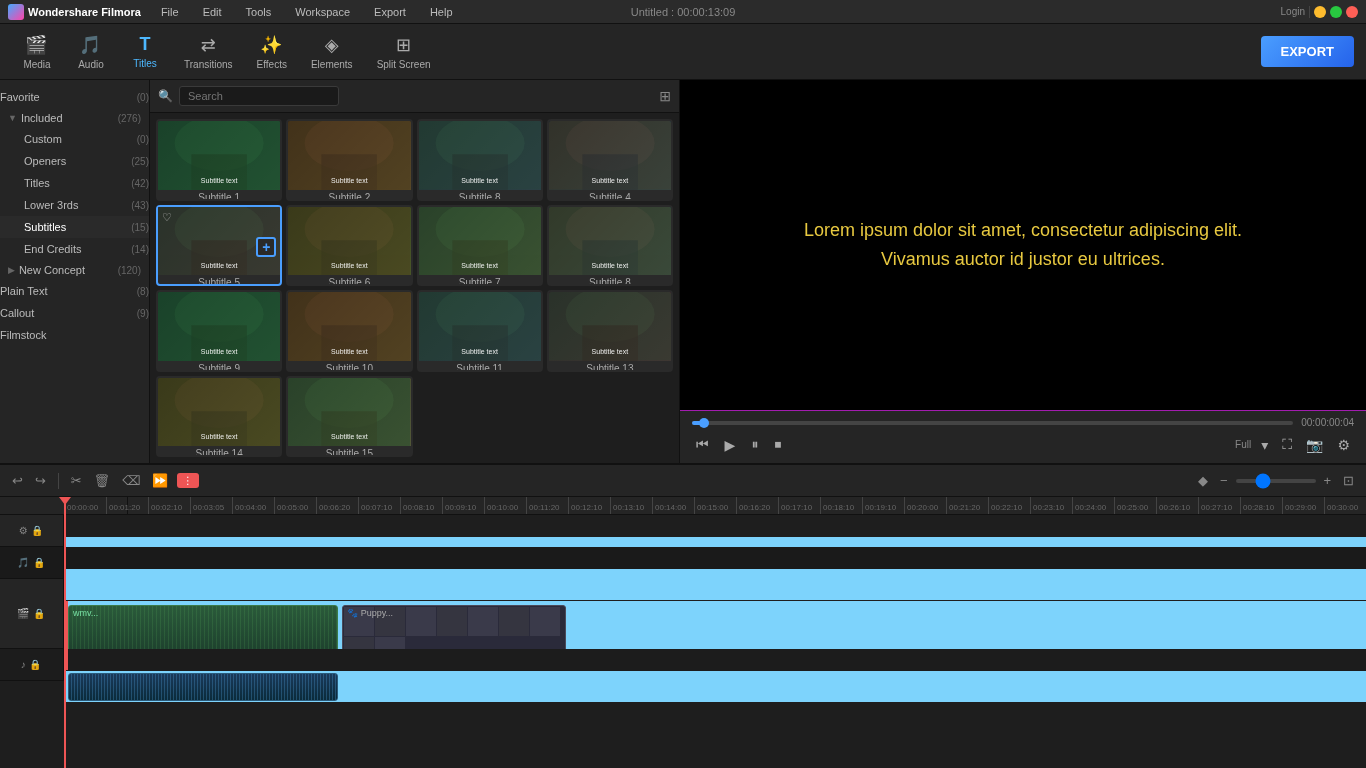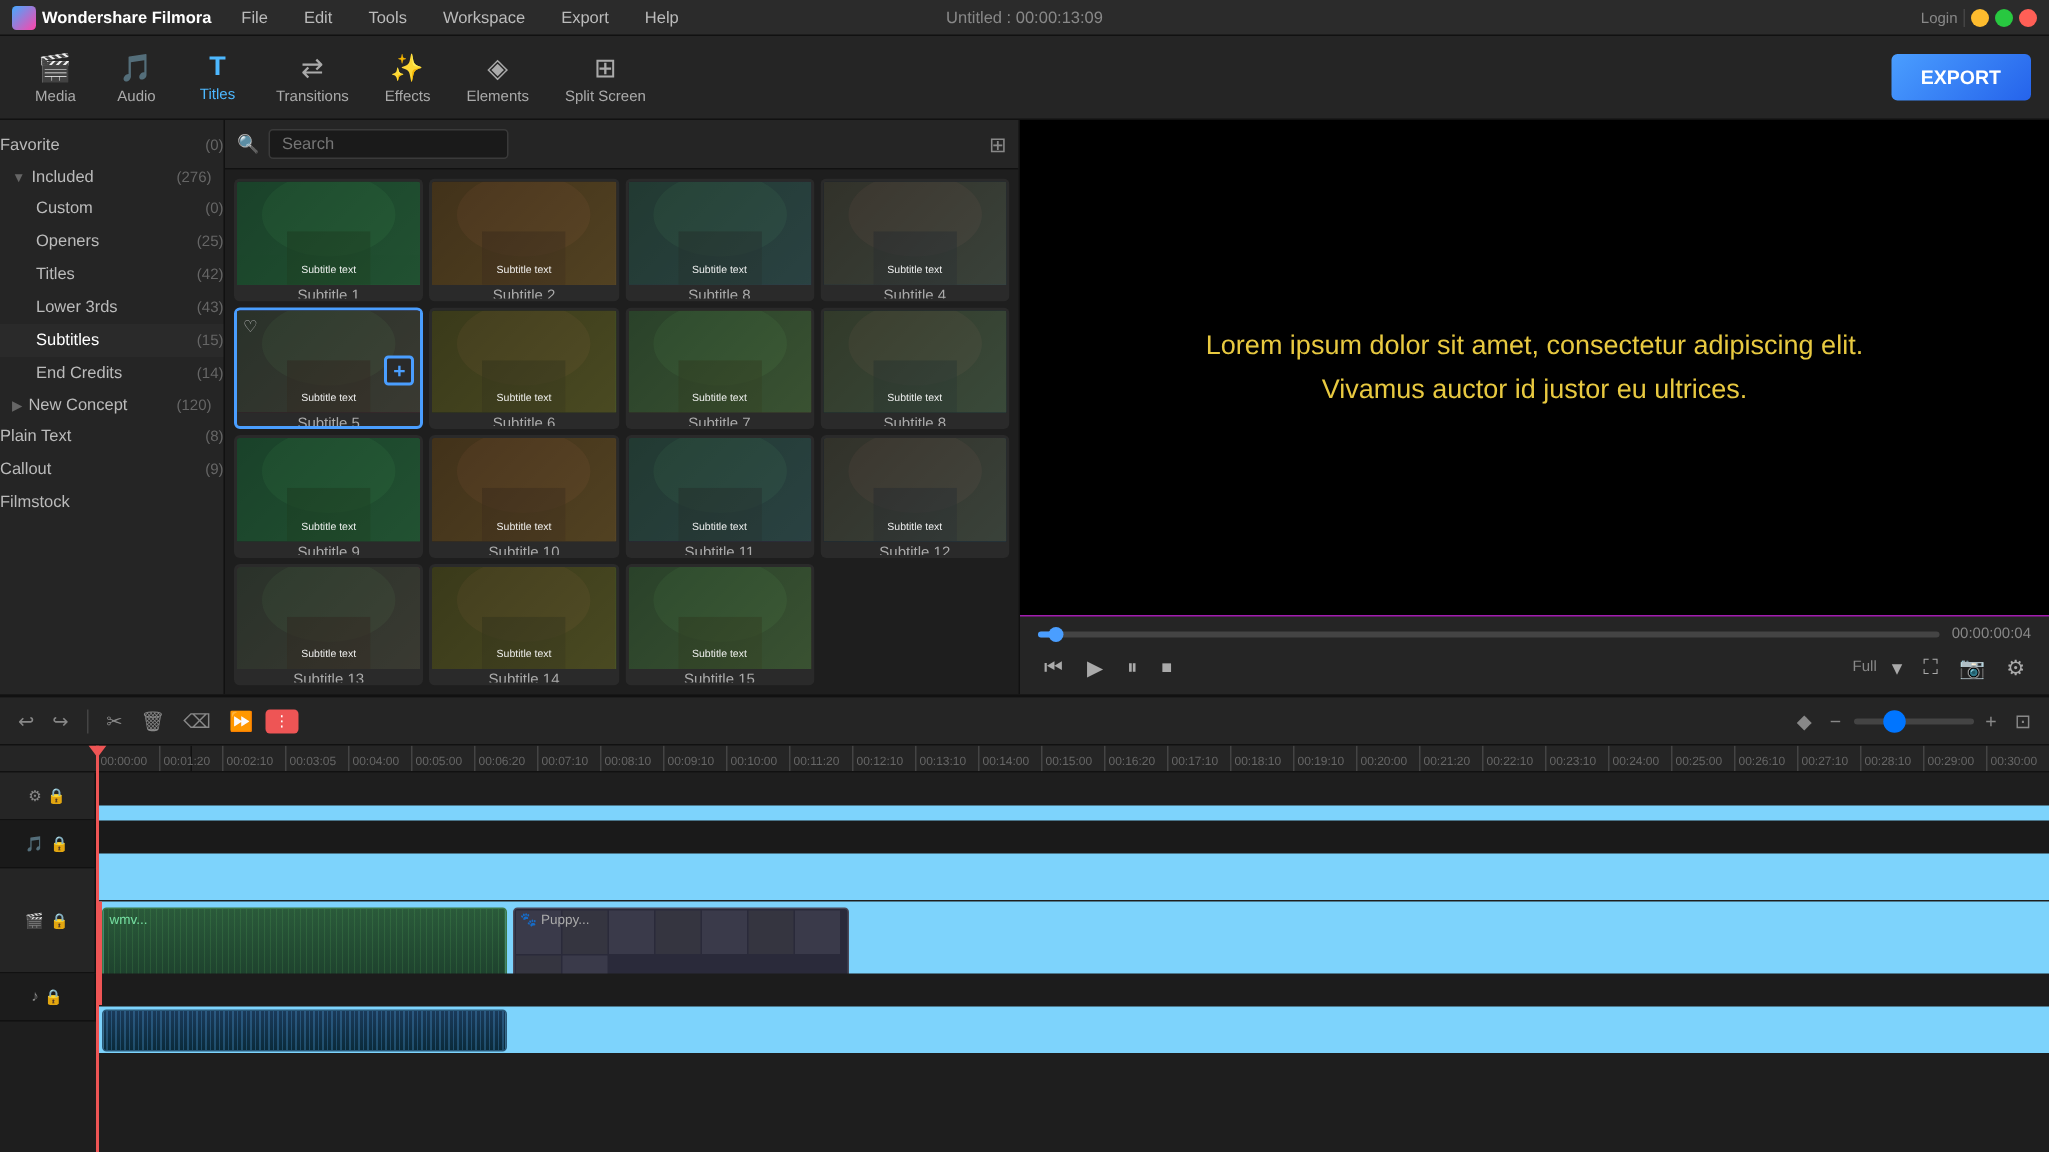--- a/index.html
+++ b/index.html
@@ -3,21 +3,21 @@
   <meta charset="utf-8">
   <style>
     * { margin: 0; padding: 0; box-sizing: border-box; }
     body { width: 1366px; height: 768px; background: #1e1e1e; color: #ccc; font-family: 'Segoe UI', Arial, sans-serif; font-size: 12px; overflow: hidden; display: flex; flex-direction: column; }
 
     
     .menu-bar { height: 24px; background: #2b2b2b; display: flex; align-items: center; padding: 0 8px; gap: 16px; border-bottom: 1px solid #111; }
     .menu-bar .app-logo { display: flex; align-items: center; gap: 4px; color: #fff; font-weight: bold; font-size: 11px; }
     .menu-bar .app-logo .logo-icon { width: 16px; height: 16px; background: linear-gradient(135deg, #4af, #f4a); border-radius: 3px; display: inline-block; }
     .menu-item { color: #bbb; font-size: 11px; cursor: pointer; padding: 2px 4px; }
-    .menu-bar-right { margin-left: auto; display: flex; align-items: flex-end; gap: 4px; }
+    .menu-bar-right { margin-left: auto; display: flex; align-items: center; gap: 4px; }
     .window-title { color: #888; font-size: 11px; position: absolute; left: 50%; transform: translateX(-50%); }
     .win-btn { width: 12px; height: 12px; border-radius: 50%; display: inline-block; cursor: pointer; }
     .win-close { background: #ff5f56; }
     .win-min { background: #febc2e; }
     .win-max { background: #28c840; }
 
     
     .toolbar { height: 56px; background: #252525; display: flex; align-items: center; padding: 0 12px; gap: 4px; border-bottom: 1px solid #111; }
     .tool-btn { display: flex; flex-direction: column; align-items: center; justify-content: center; gap: 3px; padding: 6px 10px; border-radius: 4px; cursor: pointer; color: #aaa; font-size: 10px; min-width: 50px; }
     .tool-btn.active { color: #4db8ff; }
@@ -355,33 +355,20 @@
                 <div style="width: 100%; aspect-ratio: 16 / 9; background: linear-gradient(135deg, rgb(42, 42, 58), rgb(58, 58, 90)); display: flex; align-items: flex-end; justify-content: center; padding-bottom: 4px; position: relative;">
                   <div style="position: absolute; top: 0px; left: 0px; width: 100%; height: 100%; background: linear-gradient(135deg, rgb(42, 42, 58), rgb(58, 58, 90));"><svg width="100%" height="100%" viewBox="0 0 110 62" preserveAspectRatio="xMidYMid slice" style="opacity:0.5;">
       <rect fill="#1a4a2a" width="110" height="62"></rect>
       <ellipse cx="55" cy="20" rx="40" ry="25" fill="#2a6a3a" opacity="0.6"></ellipse>
       <rect x="30" y="30" width="50" height="32" fill="#1a3a1a" opacity="0.7"></rect>
     </svg></div>
                   <div style="position: absolute; bottom: 6px; left: 0px; right: 0px; text-align: center; font-size: 7px; color: rgb(255, 255, 255); font-family: Arial; opacity: 0.9;">Subtitle text</div>
                 </div>
               </div>
               <div class="tile-label">Subtitle 11</div>
-            </div>
-            <div class="tile">
-              <div class="tile-thumb" style="position: relative;">
-                <div style="width: 100%; aspect-ratio: 16 / 9; background: linear-gradient(135deg, rgb(26, 42, 58), rgb(42, 74, 90)); display: flex; align-items: flex-end; justify-content: center; padding-bottom: 4px; position: relative;">
-                  <div style="position: absolute; top: 0px; left: 0px; width: 100%; height: 100%; background: linear-gradient(135deg, rgb(26, 42, 58), rgb(42, 74, 90));"><svg width="100%" height="100%" viewBox="0 0 110 62" preserveAspectRatio="xMidYMid slice" style="opacity:0.5;">
-      <rect fill="#4a3a1a" width="110" height="62"></rect>
-      <ellipse cx="55" cy="20" rx="40" ry="25" fill="#6a4a2a" opacity="0.6"></ellipse>
-      <rect x="30" y="30" width="50" height="32" fill="#3a2a1a" opacity="0.7"></rect>
-    </svg></div>
-                  <div style="position: absolute; bottom: 6px; left: 0px; right: 0px; text-align: center; font-size: 7px; color: rgb(255, 255, 255); font-family: Arial; opacity: 0.9;">Subtitle text</div>
-                </div>
-              </div>
-              <div class="tile-label">Subtitle 12</div>
             </div>
             <div class="tile">
               <div class="tile-thumb" style="position: relative;">
                 <div style="width: 100%; aspect-ratio: 16 / 9; background: linear-gradient(135deg, rgb(58, 26, 42), rgb(90, 42, 58)); display: flex; align-items: flex-end; justify-content: center; padding-bottom: 4px; position: relative;">
                   <div style="position: absolute; top: 0px; left: 0px; width: 100%; height: 100%; background: linear-gradient(135deg, rgb(58, 26, 42), rgb(90, 42, 58));"><svg width="100%" height="100%" viewBox="0 0 110 62" preserveAspectRatio="xMidYMid slice" style="opacity:0.5;">
       <rect fill="#1a4a2a" width="110" height="62"></rect>
       <ellipse cx="55" cy="20" rx="40" ry="25" fill="#2a6a3a" opacity="0.6"></ellipse>
       <rect x="30" y="30" width="50" height="32" fill="#1a3a1a" opacity="0.7"></rect>
     </svg></div>
                   <div style="position: absolute; bottom: 6px; left: 0px; right: 0px; text-align: center; font-size: 7px; color: rgb(255, 255, 255); font-family: Arial; opacity: 0.9;">Subtitle text</div>

